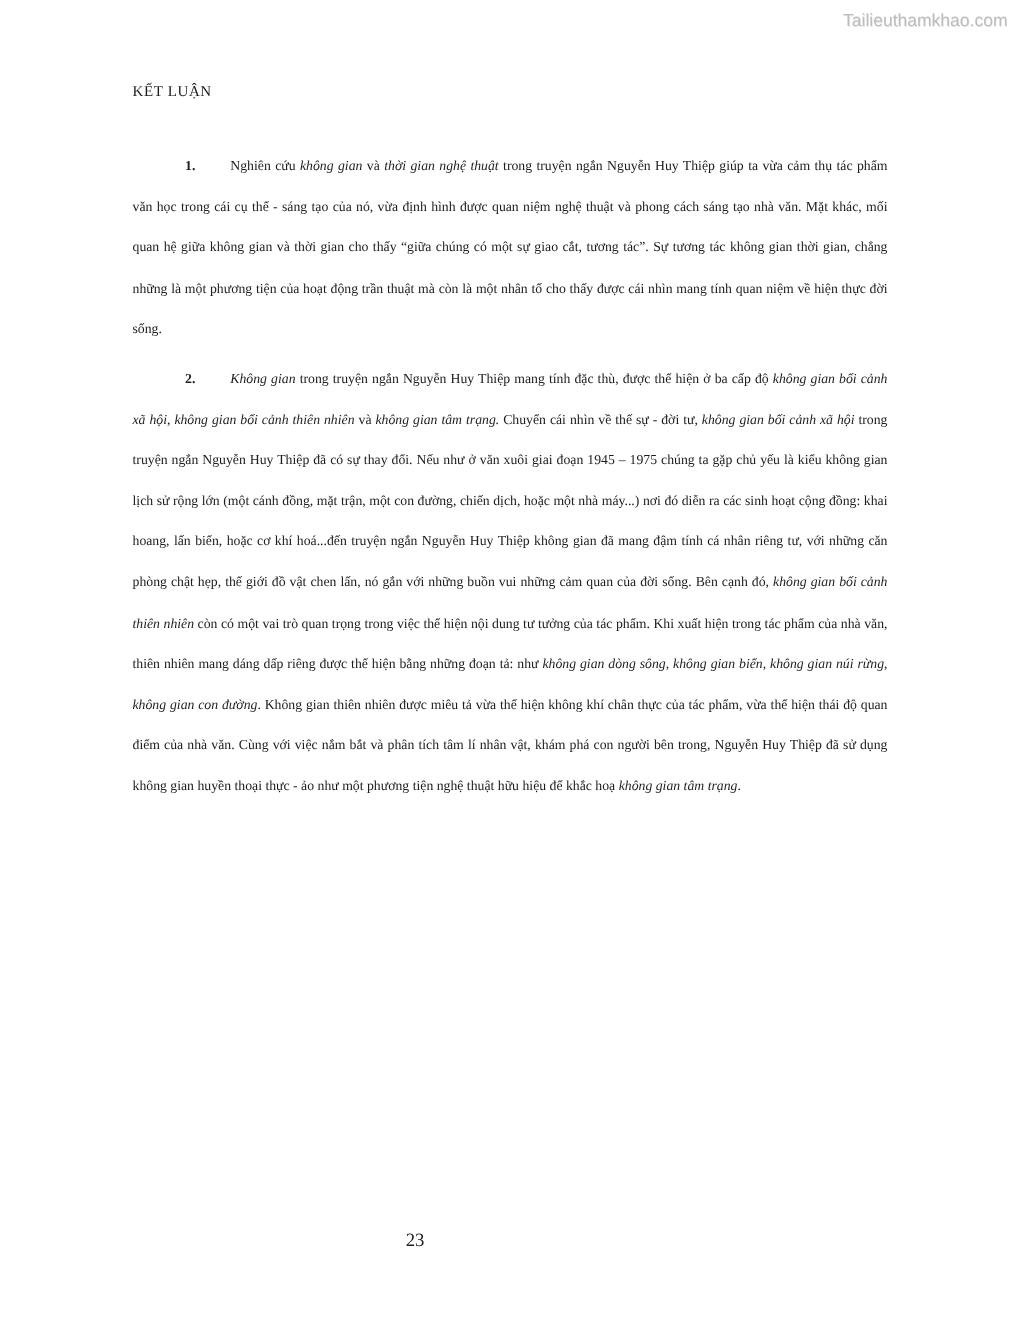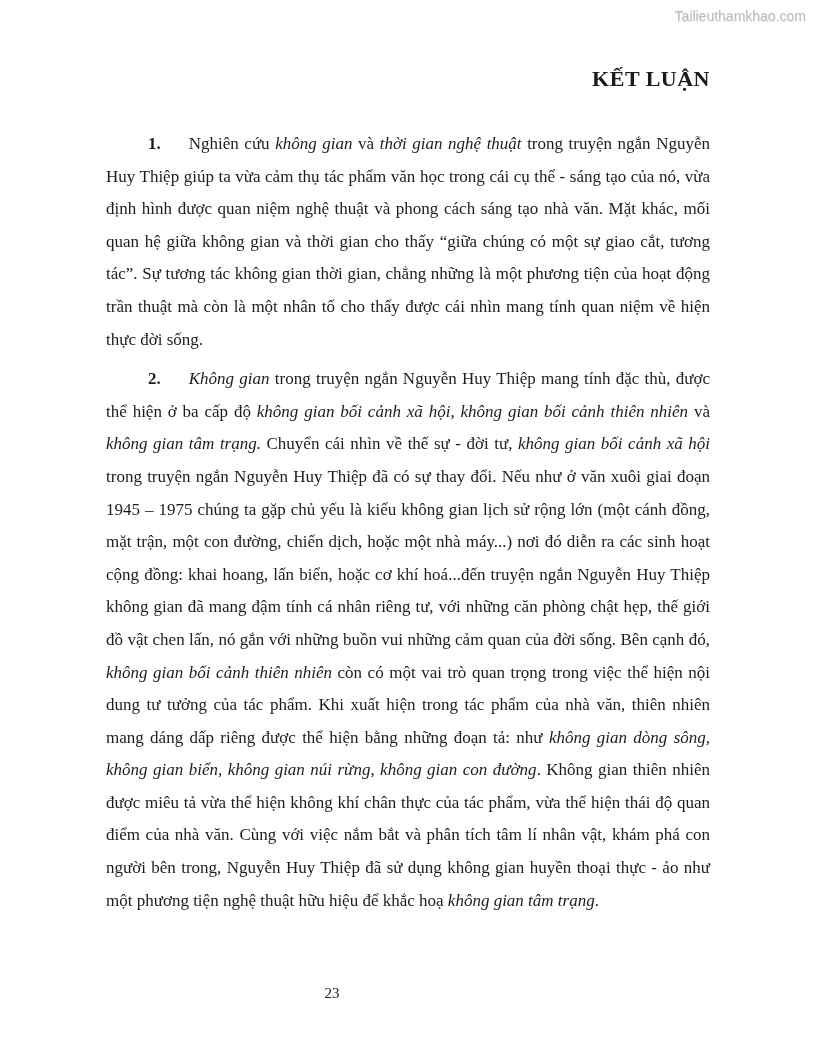--- a/index.html
+++ b/index.html
@@ -18,31 +18,31 @@
     font-size: 14px;
     color: #bdbdbd;
     text-shadow: 0.5px 0.5px 0 #e8e8e8;
   }
   .page-inner {
     position: absolute;
     top: 66px; left: 106px;
     width: 604px;
   }
   .doc-title {
-    text-align: right;
-    font-weight: bold;
-    font-size: 22px;
+    text-align: left;
+    font-weight: normal;
+    font-size: 12px;
     letter-spacing: 0.5px;
     margin: 0 0 36px 0;
   }
   .para {
     text-align: justify;
     text-indent: 42px;
     margin: 0 0 7px 0;
-    font-size: 17px;
+    font-size: 11px;
     line-height: 32.6px;
   }
   .para-num {
     font-weight: bold;
     margin-right: 28px;
   }
   .it { font-style: italic; }
   .page-number {
     position: absolute;
     top: 985px; left: 0;

